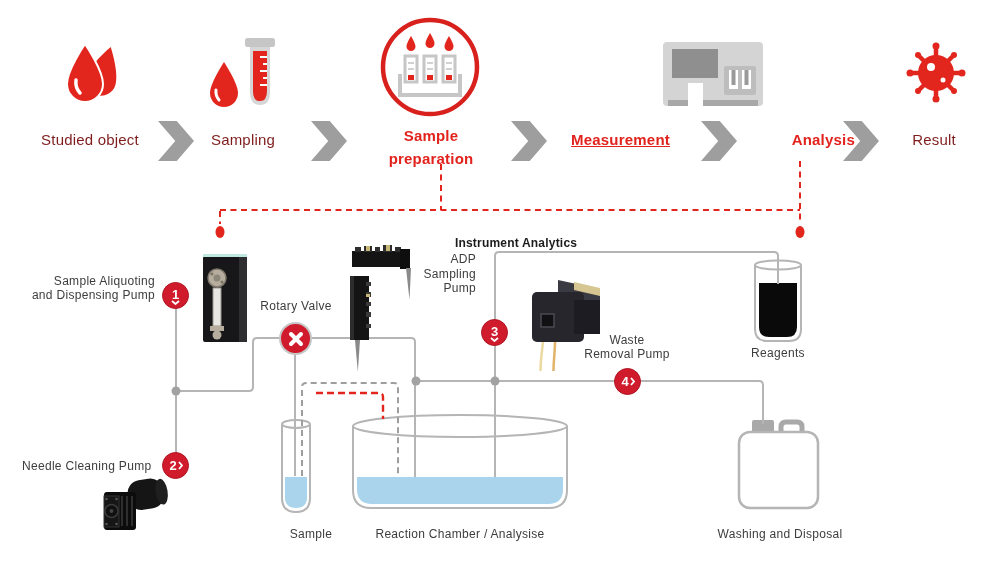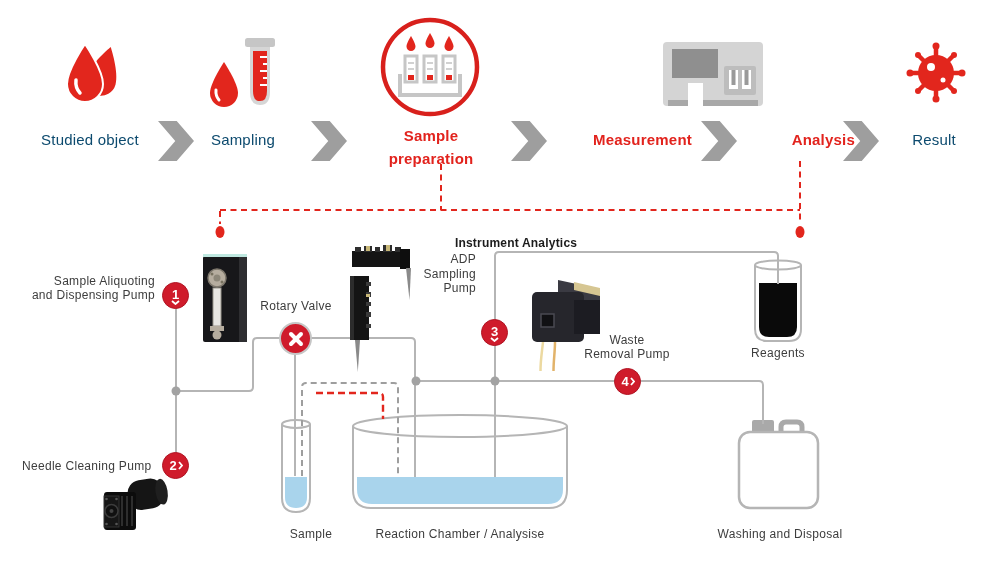--- a/index.html
+++ b/index.html
@@ -1,20 +1,20 @@
 <!DOCTYPE html>
 <html><head>
 <meta charset="utf-8">
 <style>
   html,body{margin:0;padding:0;background:#fff;}
   .canvas{position:relative;width:1000px;height:574px;background:#ffffff;overflow:hidden;
           font-family:"Liberation Sans",sans-serif;color:#3d3d3d;}
   .abs{position:absolute;}
   
-  .flow-label{position:absolute;text-align:center;font-size:15px;color:#0c4a6e;letter-spacing:.2px;}
+  .flow-label{position:absolute;text-align:center;font-size:15px;color:#7f1d1d;letter-spacing:.2px;}
   .flow-label.red{color:#e2231d;font-weight:bold;}
   .chev{position:absolute;width:36px;height:40px;background:#9e9e9e;
         clip-path:polygon(0 0,52% 0,100% 50%,52% 100%,0 100%,48% 50%);}
   .section-title{position:absolute;left:366px;top:236px;width:300px;text-align:center;
                  font-size:12px;font-weight:bold;color:#1c1c1c;letter-spacing:.2px;}
   
   .dlabel{position:absolute;font-size:12px;color:#3d3d3d;letter-spacing:.3px;line-height:14.5px;z-index:4;}
   .dlabel span{display:block;}
   .ra{text-align:right;} .ce{text-align:center;} .nw{white-space:nowrap;}
   
@@ -91,21 +91,21 @@
       <rect x="67" y="59" width="6" height="5" fill="#e2261d"></rect>
     </g>
     <path d="M21,58 V79 H81 V58" fill="none" stroke="#c6c6c6" stroke-width="4"></path>
   </svg>
   <div class="flow-label red" style="left:375px;top:124px;width:112px;line-height:23px;">
     <span>Sample preparation</span>
   </div>
 
   <div class="chev" style="left:511px;top:121px;"></div>
 
-  <div class="flow-label red" style="left:580px;top:131px;width:125px;">
+  <div class="flow-label red" style="left:558px;top:131px;width:125px;text-decoration:underline;">
     <span>Measurement</span>
   </div>
 
   <svg class="abs" style="left:663px;top:40px;" width="100" height="70" viewBox="0 0 100 70">
     <rect x="0" y="2" width="100" height="64" rx="4" fill="#d4d4d4"></rect>
     <rect x="5" y="60" width="90" height="6" fill="#a8a8a8"></rect>
     <rect x="9" y="9" width="46" height="29" fill="#8f8f8f"></rect>
     <rect x="61" y="26" width="32" height="29" rx="2" fill="#bdbdbd"></rect>
     <rect x="66" y="30" width="9" height="19" fill="#ffffff"></rect>
     <rect x="68.5" y="30" width="4" height="15" fill="#9a9a9a"></rect>

